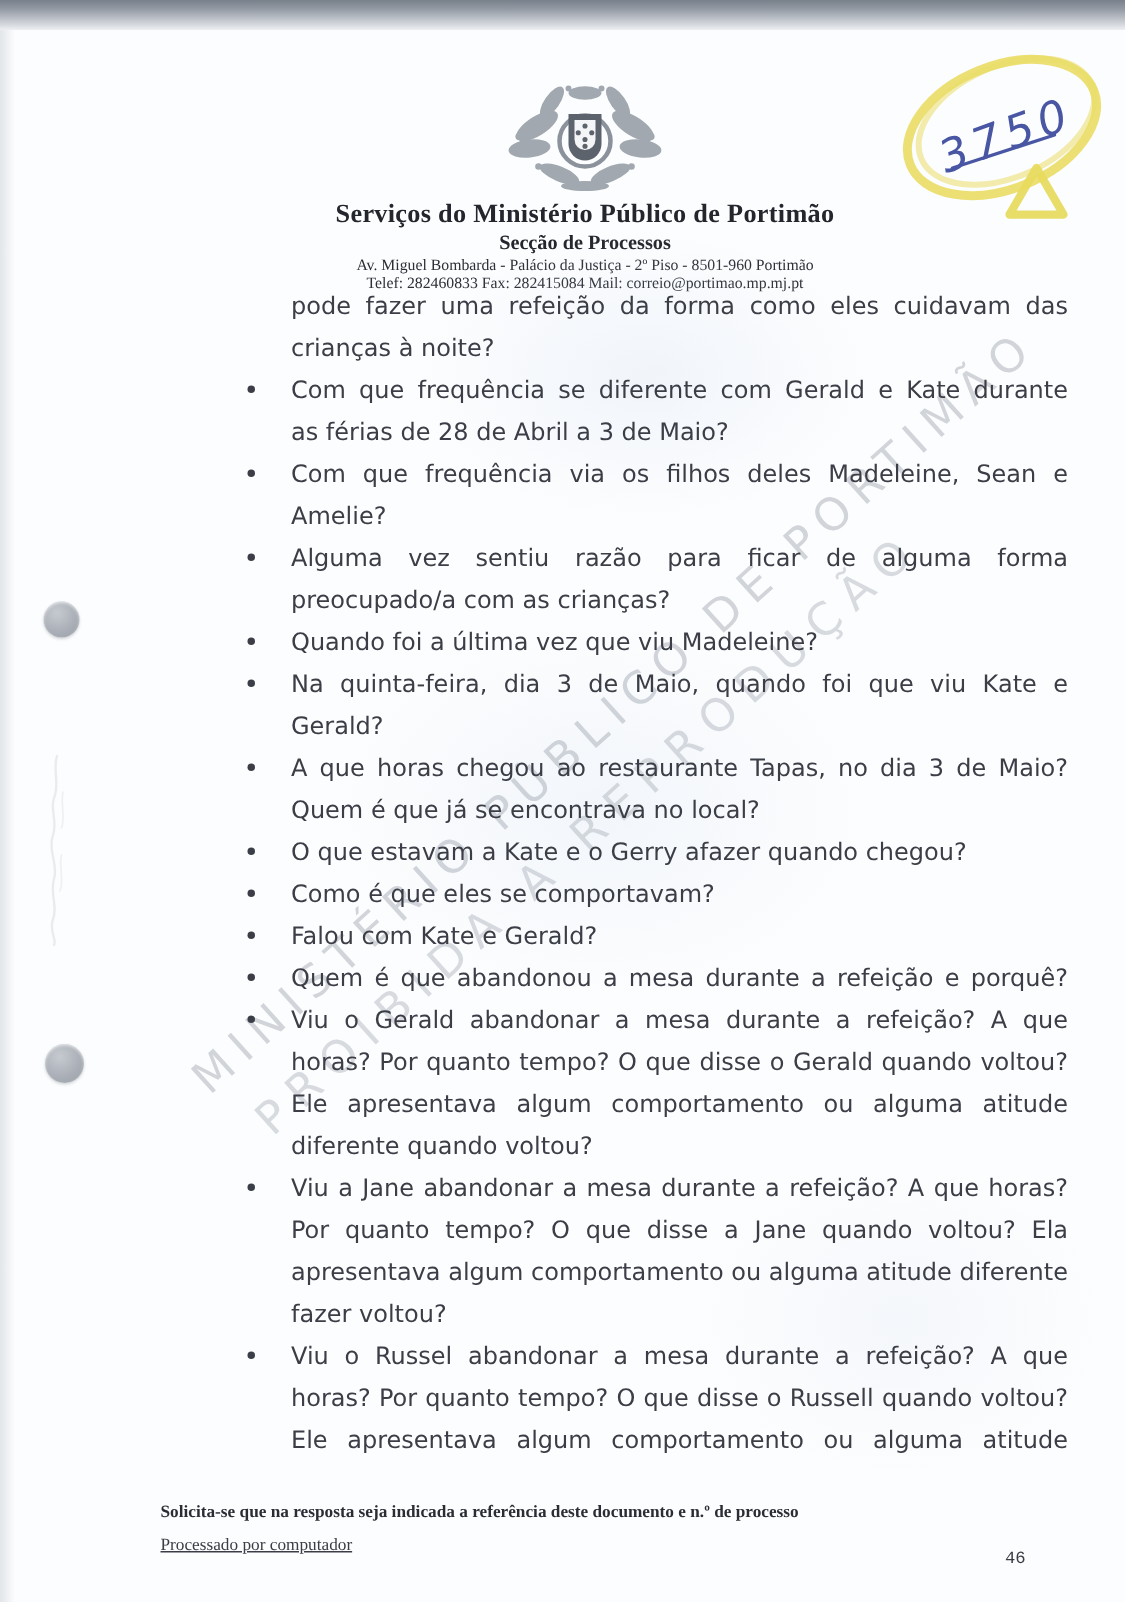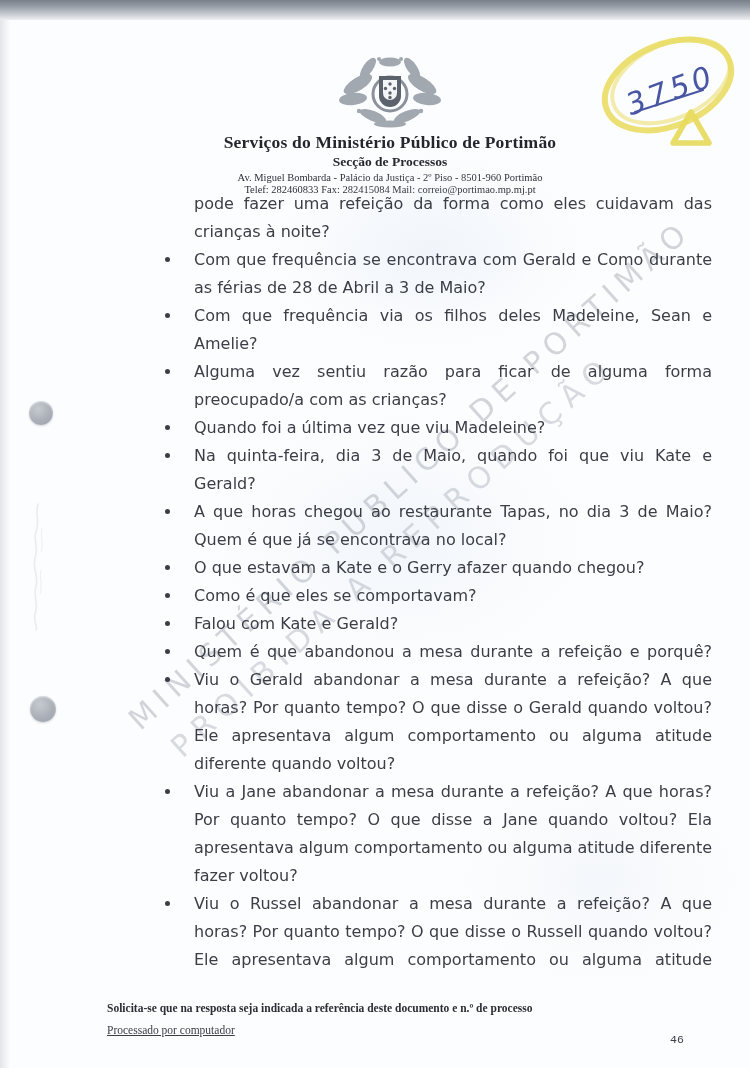--- a/index.html
+++ b/index.html
@@ -124,21 +124,21 @@
       <div class="line j">
       
       <span class="txt">pode fazer uma refeição da forma como eles cuidavam das</span>
     </div>
       <div class="line">
       
       <span class="txt">crianças à noite?</span>
     </div>
       <div class="line j">
       <span class="dot" style="display: block;"></span>
-      <span class="txt">Com que frequência se encontrava com Gerald e Como durante</span>
+      <span class="txt">Com que frequência se diferente com Gerald e Kate durante</span>
     </div>
       <div class="line">
       
       <span class="txt">as férias de 28 de Abril a 3 de Maio?</span>
     </div>
       <div class="line j">
       <span class="dot" style="display: block;"></span>
       <span class="txt">Com que frequência via os filhos deles Madeleine, Sean e</span>
     </div>
       <div class="line">

